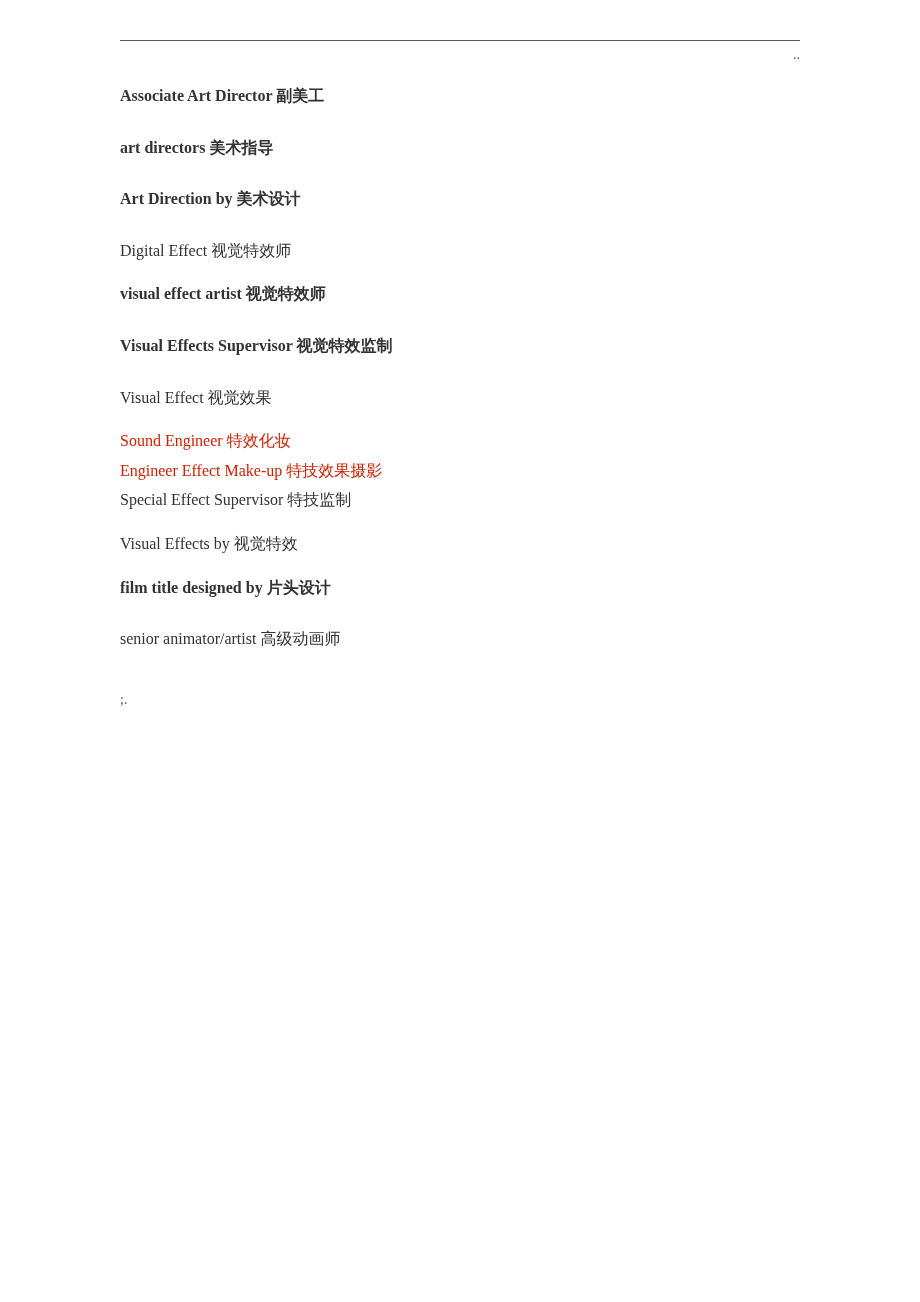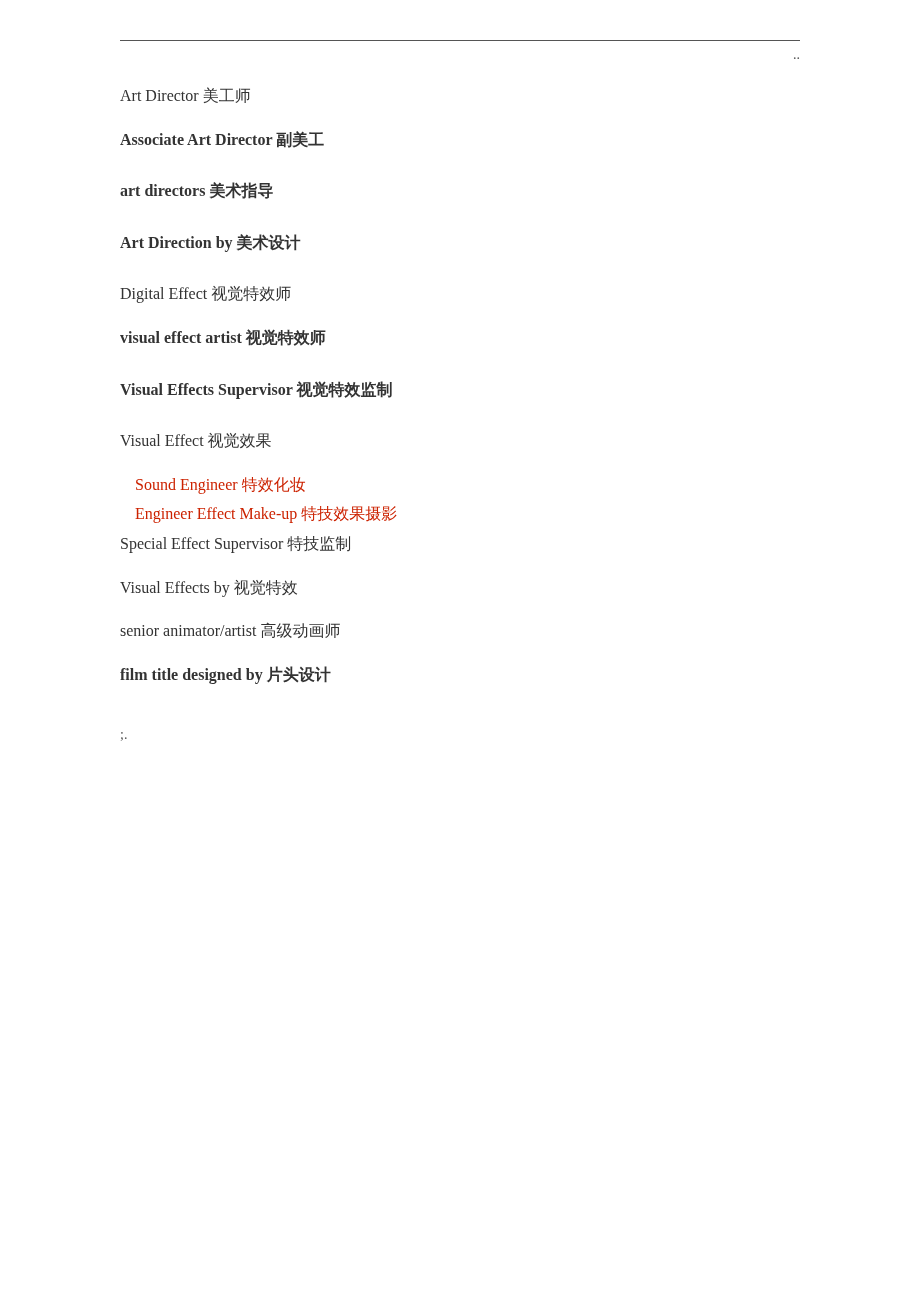--- a/index.html
+++ b/index.html
@@ -40,45 +40,43 @@
 
     .entry.spaced {
       margin-bottom: 26px;
       font-weight: bold;
     }
 
     .entry-red {
       color: #cc2200;
       margin-bottom: 4px;
       line-height: 1.6;
-      margin-left: 15px;
     }
 
     .bottom-marker {
       margin-top: 40px;
       font-size: 14px;
       color: #555555;
     }
   </style>
 </head>
 <body>
 
 <hr class="top-divider">
 <div class="top-dots">..</div>
 
 <div id="entries-container">
-    <div class="entry">Art Director  美工师</div>
     <div class="entry spaced">Associate Art Director  副美工</div>
     <div class="entry spaced">art directors 美术指导</div>
     <div class="entry spaced">Art Direction by 美术设计</div>
     <div class="entry">Digital    Effect  视觉特效师</div>
     <div class="entry spaced">visual effect artist 视觉特效师</div>
     <div class="entry spaced">Visual Effects Supervisor 视觉特效监制</div>
     <div class="entry">Visual Effect  视觉效果</div>
     <div class="entry-red">Sound Engineer  特效化妆</div>
     <div class="entry-red">Engineer Effect Make-up  特技效果摄影</div>
     <div class="entry">Special Effect Supervisor  特技监制</div>
     <div class="entry">Visual Effects by  视觉特效</div>
+    <div class="entry spaced">film    title    designed by  片头设计</div>
     <div class="entry">senior animator/artist 高级动画师</div>
-    <div class="entry spaced">film    title    designed by  片头设计</div>
   </div>
 
 <div class="bottom-marker">;.</div>
 
 </body></html>

